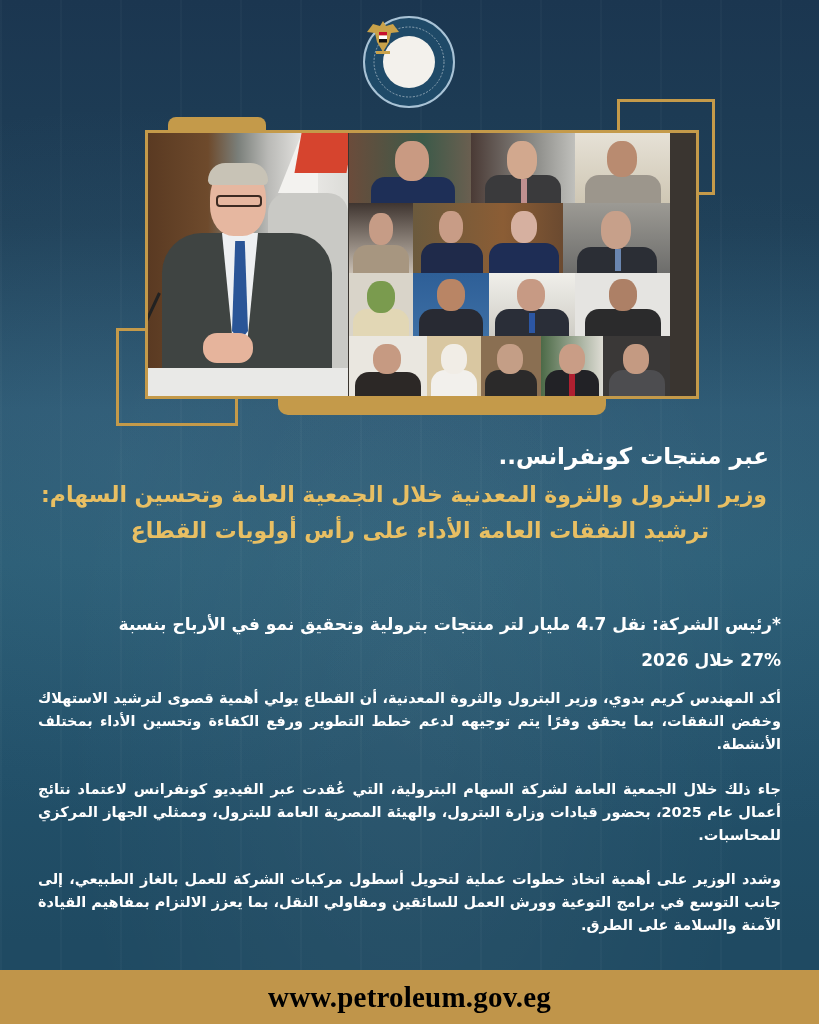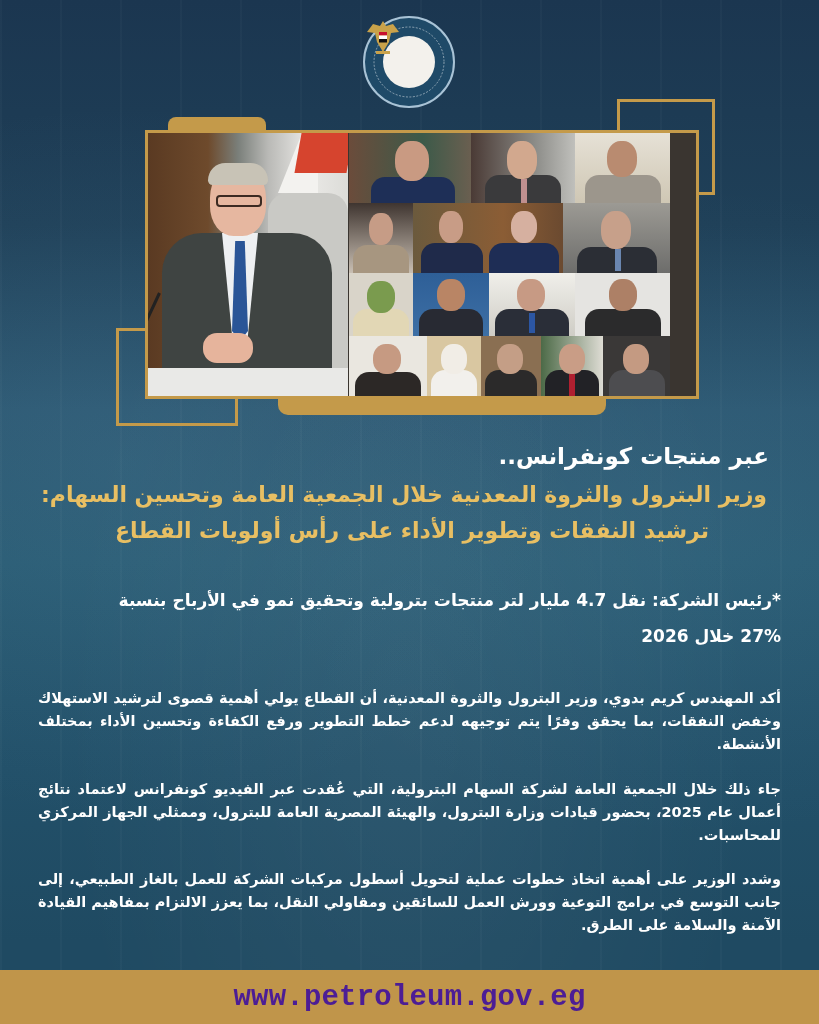--- a/index.html
+++ b/index.html
@@ -68,36 +68,36 @@
     direction:rtl; text-align:right; white-space:nowrap;
   }
   .headline-2, .headline-3 {
     position:absolute; right:52px; color:#e8bf63; font-weight:bold; font-size:22px;
     direction:rtl; text-align:right; white-space:nowrap;
   }
   .headline-2 { top:482px; }
   .headline-3 { top:518px; right:110px; }
   .sub-1, .sub-2 {
     position:absolute; right:38px; color:#ffffff; font-weight:bold; font-size:17px;
-    direction:rtl; text-align:right; white-space:nowrap;
+    direction:rtl; text-align:right; white-space:nowrap;margin-top:24px;
   }
   .sub-1 { top:590px; }
   .sub-2 { top:626px; }
   .para {
     position:absolute; left:38px; right:38px; color:#ffffff; font-weight:bold; font-size:14.5px;
     direction:rtl; text-align:justify; line-height:23px;
   }
   .p1 { top:687px; }
   .p2 { top:778px; }
   .p3 { top:868px; }
   .footer {
     position:absolute; left:0; top:970px; width:819px; height:54px; background:#c0954a;
     display:flex; align-items:center; justify-content:center;
   }
-  .footer-url { color:#4c1d95; font-family:Liberation Mono, monospace; font-weight:bold; font-size:29px; letter-spacing:0.2px; }
+  .footer-url { color:#000000; font-family:Liberation Serif, serif; font-weight:bold; font-size:29px; letter-spacing:0.2px; }
 </style>
 </head>
 <body>
 
 <div class="bg-texture"></div>
 
 <div class="logo">
   <svg width="88" height="88" viewBox="0 0 88 88">
     <circle cx="44" cy="44" r="35" fill="none" stroke="#ffffff" stroke-width="0.6" stroke-dasharray="2 1.5" opacity="0.8"></circle>
   </svg>
@@ -217,21 +217,21 @@
     <div class="tile" style="left:254px;top:203px;width:67px;height:60px;">
       <div class="bgp" style="background:#3a3837;"></div>
       <div class="body" style="left:6px;top:34px;width:56px;height:28px;background:#4d4d50;"></div>
       <div class="head" style="left:20px;top:8px;width:26px;height:30px;background:#c49a82;"></div>
     </div>
   </div>
 </div>
 
 <div class="headline-1">عبر منتجات كونفرانس..</div>
 <div class="headline-2">وزير البترول والثروة المعدنية خلال الجمعية العامة وتحسين السهام:</div>
-<div class="headline-3">ترشيد النفقات وتطوير الأداء على رأس أولويات القطاع</div>
+<div class="headline-3">ترشيد النفقات العامة الأداء على رأس أولويات القطاع</div>
 
 <div class="sub-1">*رئيس الشركة: نقل 4.7 مليار لتر منتجات بترولية وتحقيق نمو في الأرباح بنسبة</div>
 <div class="sub-2">27% خلال 2026</div>
 
 <div class="para p1">أكد المهندس كريم بدوي، وزير البترول والثروة المعدنية، أن القطاع يولي أهمية قصوى لترشيد الاستهلاك وخفض النفقات، بما يحقق وفرًا يتم توجيهه لدعم خطط التطوير ورفع الكفاءة وتحسين الأداء بمختلف الأنشطة.</div>
 <div class="para p2">جاء ذلك خلال الجمعية العامة لشركة السهام البترولية، التي عُقدت عبر الفيديو كونفرانس لاعتماد نتائج أعمال عام 2025، بحضور قيادات وزارة البترول، والهيئة المصرية العامة للبترول، وممثلي الجهاز المركزي للمحاسبات.</div>
 <div class="para p3">وشدد الوزير على أهمية اتخاذ خطوات عملية لتحويل أسطول مركبات الشركة للعمل بالغاز الطبيعي، إلى جانب التوسع في برامج التوعية وورش العمل للسائقين ومقاولي النقل، بما يعزز الالتزام بمفاهيم القيادة الآمنة والسلامة على الطرق.</div>
 
 <div class="footer">
   <span class="footer-url">www.petroleum.gov.eg</span>

